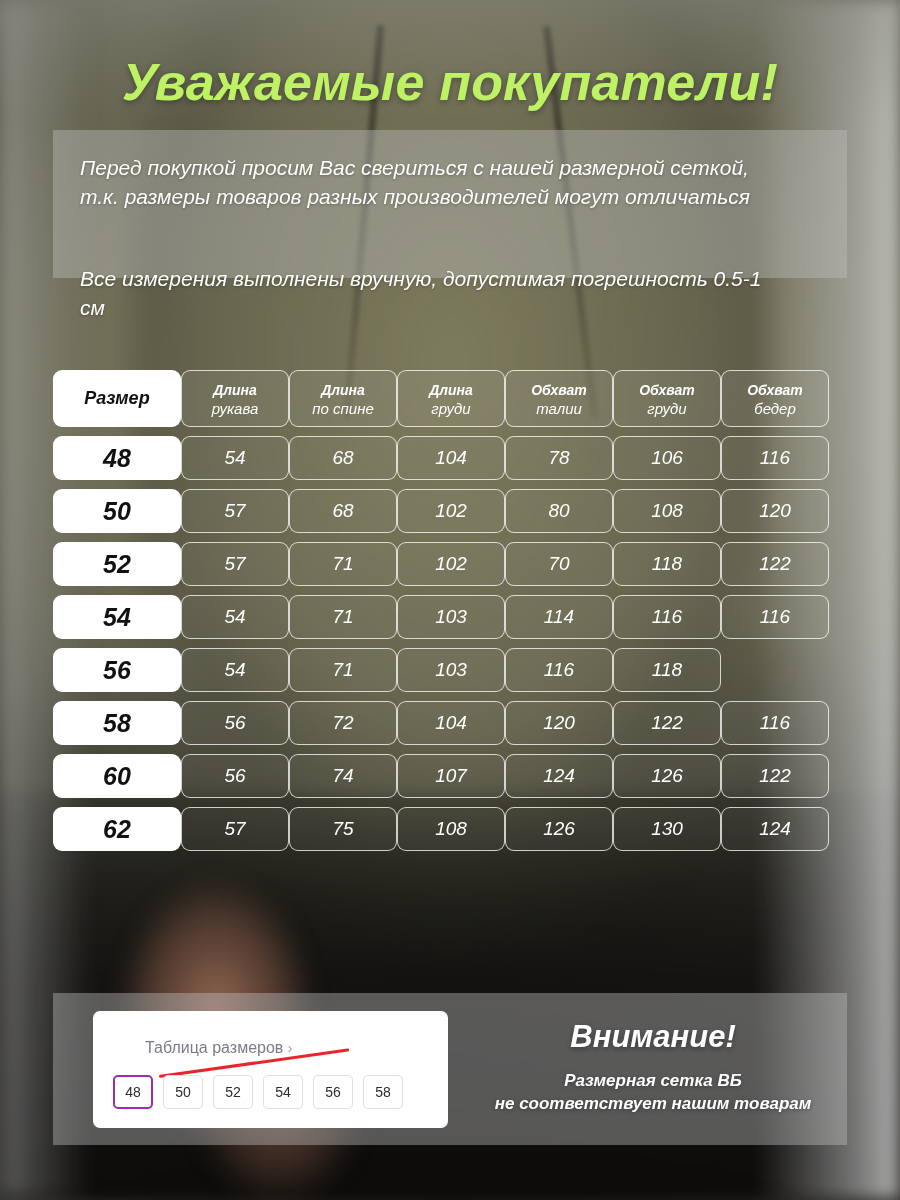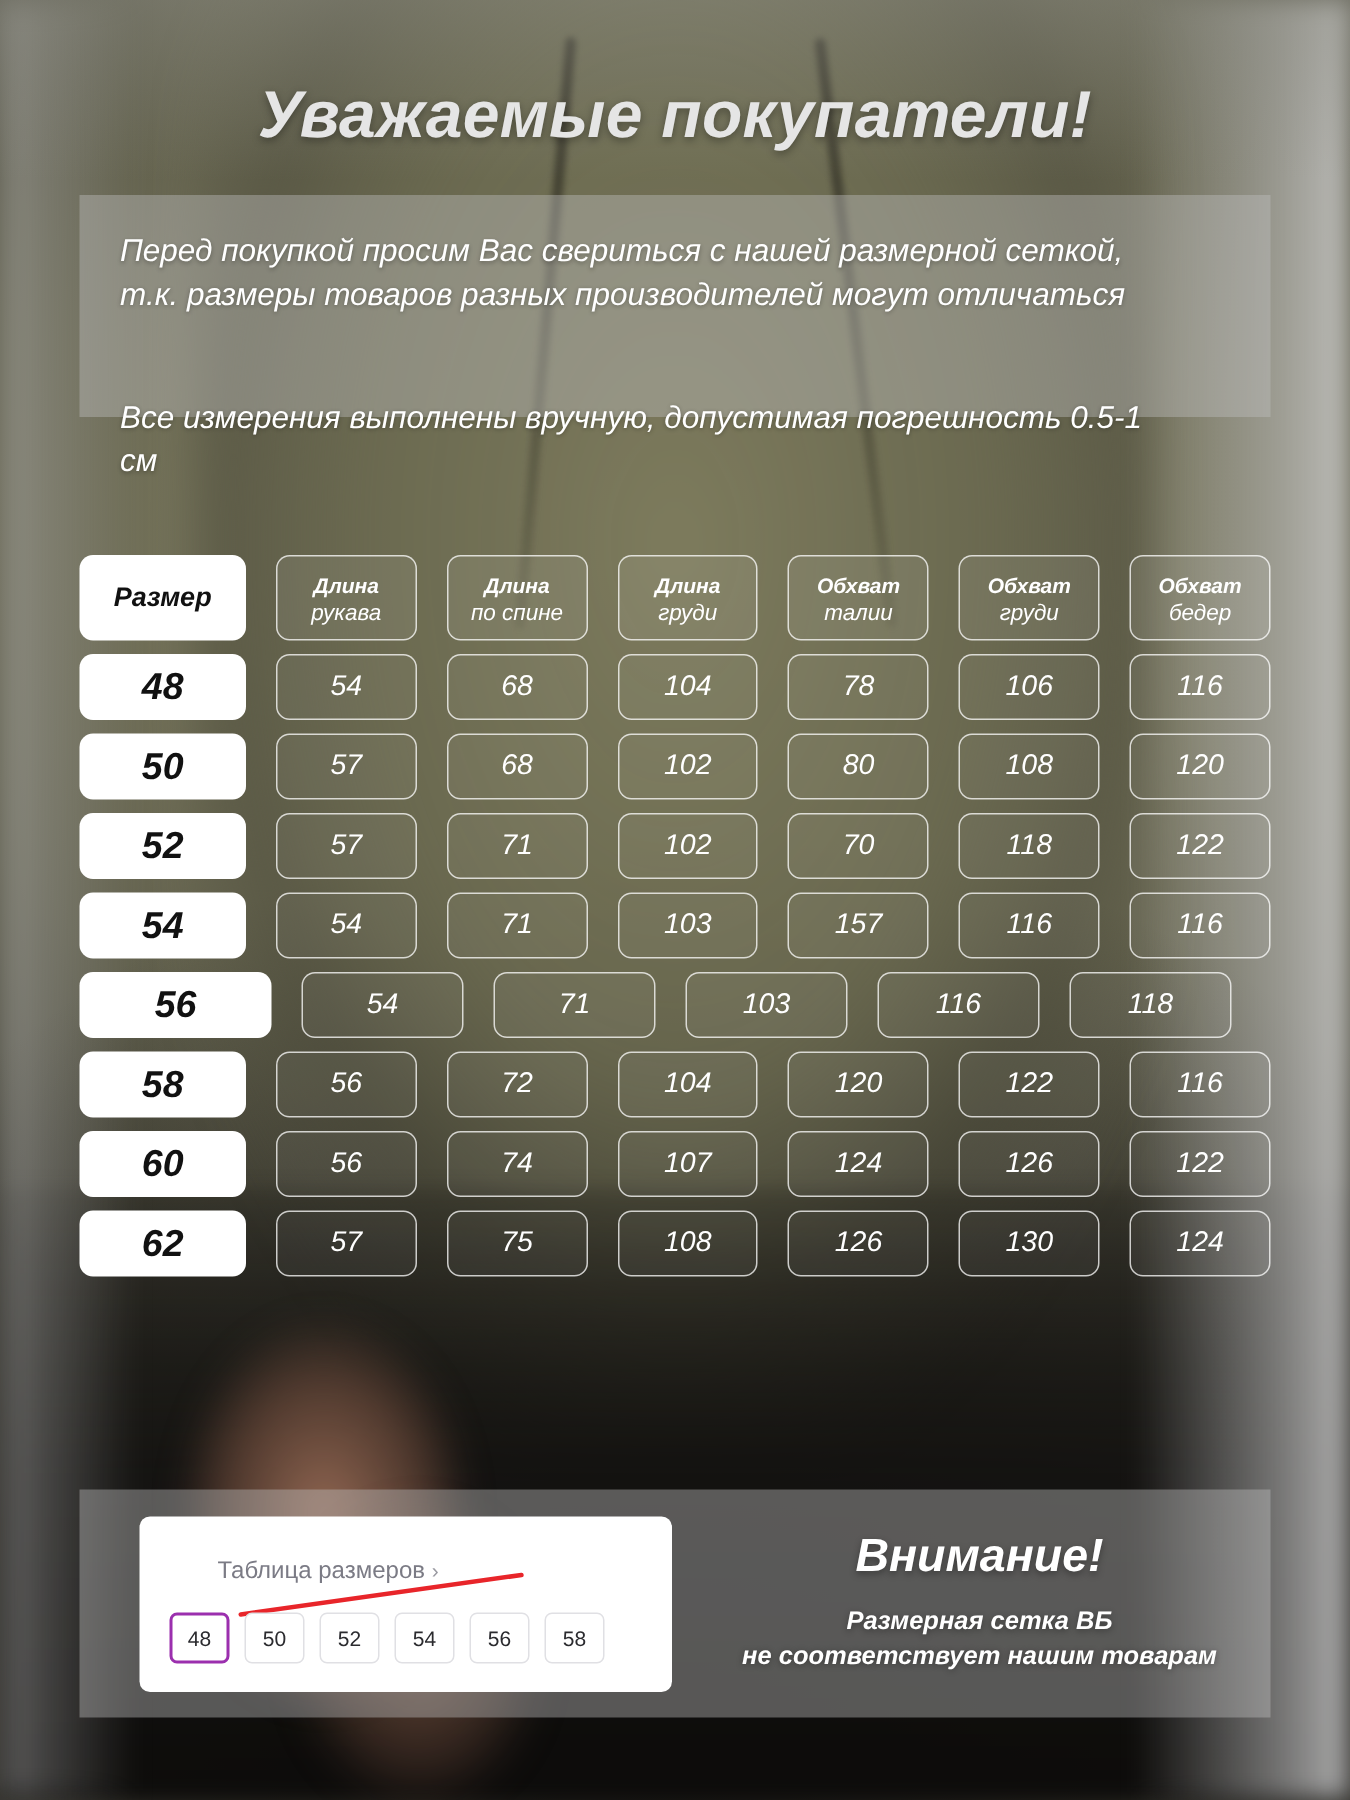--- a/index.html
+++ b/index.html
@@ -68,22 +68,22 @@
     position:absolute; left:0; top:0; width:100%; height:10%;
     background:linear-gradient(180deg, rgba(150,150,140,.45), rgba(150,150,140,0));
   }
 
   
   .content { position:absolute; inset:0; }
 
   .title {
     position:absolute; top:52px; left:0; width:100%;
     text-align:center;
-    color:#e5e5e5;
-    font-size:44px;
+    color:#bef264;
+    font-size:52px;
     font-weight:bold;
     font-style:italic;
     letter-spacing:.2px;
     text-shadow:0 2px 6px rgba(0,0,0,.35);
   }
 
   .note-box {
     position:absolute; left:53px; top:130px; width:794px; height:148px;
     background:rgba(190,190,190,.42);
   }
@@ -93,21 +93,21 @@
     font-size:21px;
     line-height:29px;
     font-style:italic;
     text-shadow:0 1px 3px rgba(0,0,0,.3);
   }
   .note-p1 { position:absolute; left:27px; top:23px; width:700px; }
   .note-p2 { position:absolute; left:27px; top:134px; width:700px; }
 
   
   .table { position:absolute; left:53px; top:370px; width:794px; }
-  .row { display:flex; gap:20px; margin-bottom:9px; }
+  .row { display:flex; gap:0; margin-bottom:9px; }
 
   .cell {
     border:1px solid rgba(255,255,255,.75);
     border-radius:9px;
     display:flex; flex-direction:column;
     align-items:center; justify-content:center;
     color:#ffffff;
     text-align:center;
   }
   .cell.head {
@@ -253,21 +253,21 @@
           <div class="cell val col-data">102</div>
           <div class="cell val col-data">70</div>
           <div class="cell val col-data">118</div>
           <div class="cell val col-data">122</div>
         </div>
         <div class="row">
           <div class="cell white size col-size">54</div>
           <div class="cell val col-data">54</div>
           <div class="cell val col-data">71</div>
           <div class="cell val col-data">103</div>
-          <div class="cell val col-data">157</div>
+          <div class="cell val col-data">114</div>
           <div class="cell val col-data">116</div>
           <div class="cell val col-data">116</div>
         </div>
         <div class="row">
           <div class="cell white size col-size">56</div>
           <div class="cell val col-data">54</div>
           <div class="cell val col-data">71</div>
           <div class="cell val col-data">103</div>
           <div class="cell val col-data">116</div>
           <div class="cell val col-data">118</div>

